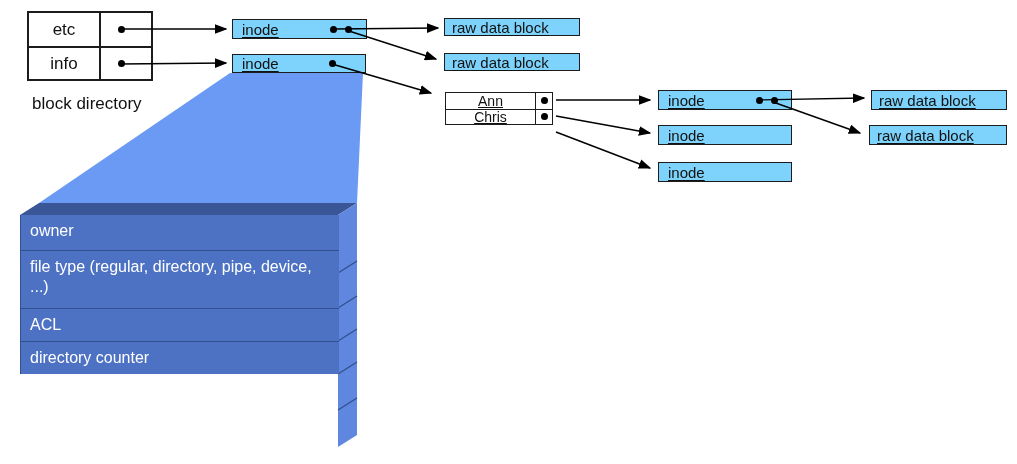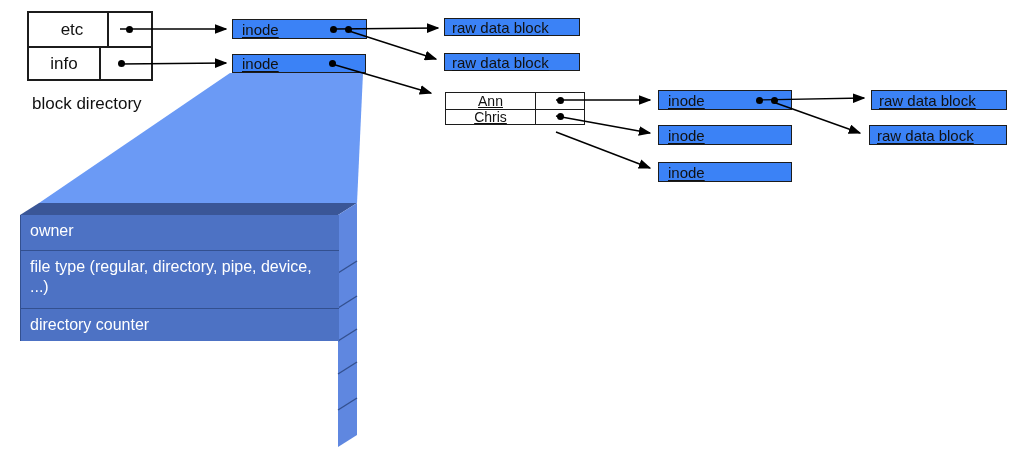--- a/index.html
+++ b/index.html
@@ -6,21 +6,21 @@
   #canvas{
     position:relative;width:1017px;height:464px;background:#ffffff;overflow:hidden;
     font-family:"Liberation Sans","DejaVu Sans",sans-serif;color:#111;
   }
   svg{position:absolute;left:0;top:0;}
   #shapes{z-index:0;}
   #arrows{z-index:3;pointer-events:none;}
 
   
   .node{
-    position:absolute;box-sizing:border-box;background:#3b82f6;
+    position:absolute;box-sizing:border-box;background:#7dd3fc;
     border:1.5px solid #1c1c1c;z-index:2;display:flex;align-items:center;
     font-size:15px;line-height:15px;white-space:nowrap;
   }
   .node .lbl{padding-left:9px;text-decoration:underline;text-underline-offset:2px;}
   .dot{position:absolute;width:7px;height:7px;border-radius:50%;background:#000;top:50%;margin-top:-3.5px;}
 
   
   .dirtable{position:absolute;box-sizing:border-box;background:#fff;border:2px solid #1c1c1c;z-index:2;}
   .dirtable .row{display:flex;box-sizing:border-box;}
   .dirtable .row + .row{border-top:2px solid #1c1c1c;}
@@ -59,21 +59,21 @@
     <g stroke-width="1.4">
       <line x1="338" y1="273" x2="357" y2="261" stroke="#33508f"></line>
       <line x1="338" y1="308" x2="357" y2="296" stroke="#33508f"></line>
       <line x1="338" y1="341" x2="357" y2="329" stroke="#33508f"></line>
       <line x1="338" y1="374" x2="357" y2="362" stroke="#33508f"></line>
       <line x1="338" y1="410" x2="357" y2="398" stroke="#33508f"></line>
     </g>
   </svg>
 
   <div class="dirtable" style="left:27px;top:11px;width:126px;height:70px;font-size:17px;">
-    <div class="row" style="height:33px;padding-left:8px;">
+    <div class="row" style="height:33px;">
       <div class="name" style="width:72px;">etc</div>
       <div class="ptr">
         <div class="dot" style="left:17px;"></div>
       </div>
     </div>
     <div class="row" style="height:33px;">
       <div class="name" style="width:72px;">info</div>
       <div class="ptr">
         <div class="dot" style="left:17px;"></div>
       </div>
@@ -93,21 +93,21 @@
     <span class="dot" style="left:96px;"></span>
   </div>
 
   <div class="node" style="left:444px;top:18px;width:136px;height:18px;">
     <span class="lbl" style="padding-left:7px;">raw data block</span>
   </div>
   <div class="node" style="left:444px;top:53px;width:136px;height:18px;">
     <span class="lbl" style="padding-left:7px;">raw data block</span>
   </div>
 
-  <div class="subtable" style="left:445px;top:92px;width:140px;">
+  <div class="subtable" style="left:445px;top:92px;width:108px;">
     <div class="row">
       <div class="name">Ann</div>
       <div class="ptr">
         <div class="dot" style="left:50%;margin-left:-3.5px;"></div>
       </div>
     </div>
     <div class="row">
       <div class="name">Chris</div>
       <div class="ptr">
         <div class="dot" style="left:50%;margin-left:-3.5px;"></div>
@@ -130,20 +130,21 @@
   <div class="node" style="left:871px;top:90px;width:136px;height:20px;">
     <span class="lbl" style="padding-left:7px;">raw data block</span>
   </div>
   <div class="node" style="left:869px;top:125px;width:138px;height:20px;">
     <span class="lbl" style="padding-left:7px;">raw data block</span>
   </div>
 
   <div id="inode-fields">
     <div class="field" style="height:35px;">owner</div>
     <div class="field" style="height:58px;">file type (regular, directory, pipe, device, ...)</div>
+    <div class="field" style="height:33px;">ACL</div>
     <div class="field" style="height:33px;">directory counter</div>
   </div>
 
   <svg id="arrows" width="1017" height="464">
     <defs>
       <marker id="ah" markerWidth="9" markerHeight="7" refX="8" refY="3.5" orient="auto">
         <path d="M0,0 L9,3.5 L0,7 Z" fill="#000"></path>
       </marker>
     </defs>
     <g stroke="#000" stroke-width="1.4">

